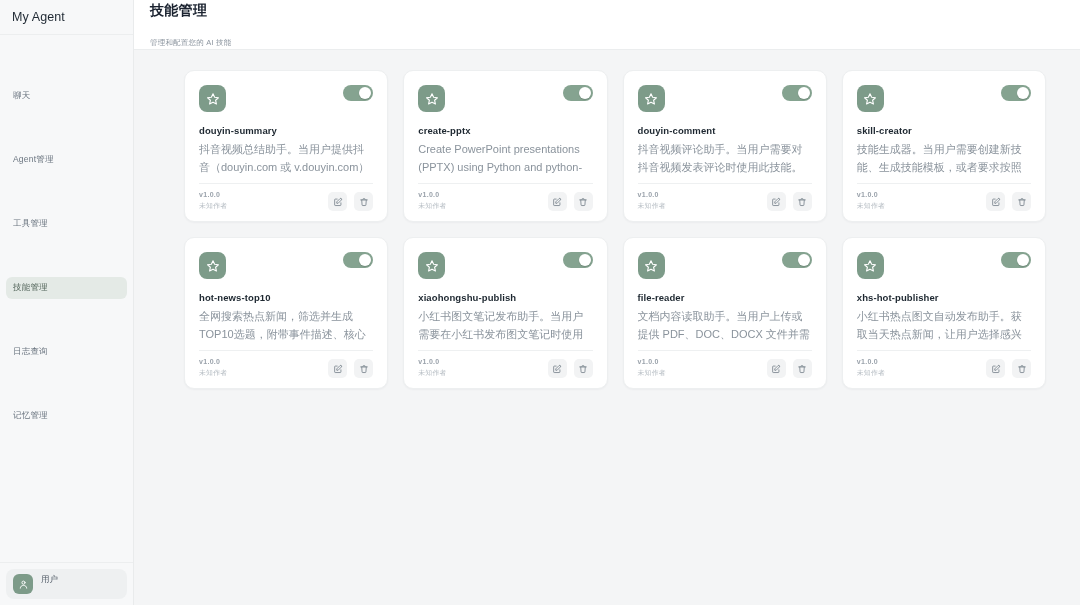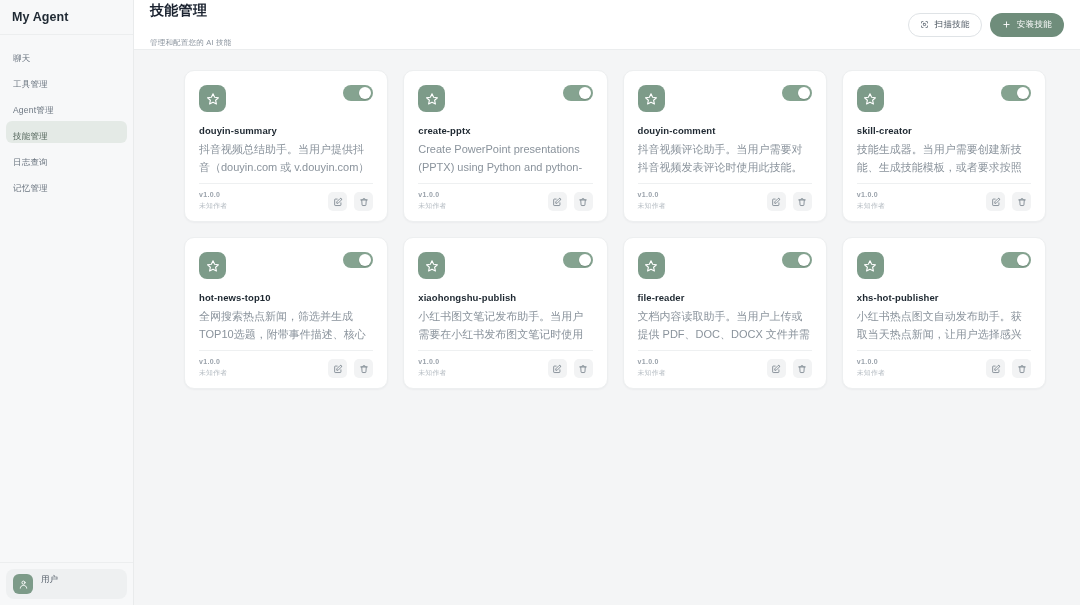--- a/index.html
+++ b/index.html
@@ -16,33 +16,34 @@
     width: 134px; height: 605px;
     background: #f7f8f9;
     border-right: 1px solid #e9ebec;
     display: flex; flex-direction: column;
     flex: 0 0 134px;
   }
   .sidebar-brand {
     height: 35px;
     display: flex; align-items: center;
     padding: 0 12px;
-    font-size: 12.5px; font-weight: bold; color: #1f2933;
+    font-size: 12.5px; font-weight: normal; color: #1f2933;
     letter-spacing: .1px;
     border-bottom: 1px solid #eceeef;
   }
   .sidebar-nav { padding: 8px 6px 0 6px; flex: 1 1 auto; }
   .nav-item {
     height: 22px; margin-bottom: 4px;
-    display: flex; align-items: flex-end;
+    display: flex; align-items: center;
     padding: 0 7px;
     border-radius: 6px;
     font-size: 8.5px; color: #6b7580;
     cursor: pointer;
     letter-spacing: .2px;
+    margin-top: 42px;
   }
   .nav-item.active {
     background: #e4eae6;
     color: #54665c;
   }
   .sidebar-footer {
     padding: 6px; 
     border-top: 1px solid #eceeef;
   }
   .user-row {
@@ -152,24 +153,24 @@
 
 <div class="app">
 
   <aside class="sidebar">
     <div class="sidebar-brand">My Agent</div>
     <nav class="sidebar-nav" id="sidebar-nav">
         <div class="nav-item">
           <span>聊天</span>
         </div>
         <div class="nav-item">
+          <span>Agent管理</span>
+        </div>
+        <div class="nav-item">
           <span>工具管理</span>
-        </div>
-        <div class="nav-item">
-          <span>Agent管理</span>
         </div>
         <div class="nav-item active">
           <span>技能管理</span>
         </div>
         <div class="nav-item">
           <span>日志查询</span>
         </div>
         <div class="nav-item">
           <span>记忆管理</span>
         </div>
@@ -187,42 +188,20 @@
     </div>
   </aside>
 
   <section class="main">
 
     <header class="topbar">
       <div>
         <div class="page-title">技能管理</div>
         <div class="page-sub">管理和配置您的 AI 技能</div>
       </div>
-      <div class="topbar-actions">
-        <button class="btn btn-outline">
-          <span>
-            <svg width="9" height="9" viewBox="0 0 24 24" fill="none" stroke="#5b6570" stroke-width="2" stroke-linecap="round" stroke-linejoin="round">
-              <path d="M4 8V5a1 1 0 0 1 1-1h3"></path>
-                <path d="M20 8V5a1 1 0 0 0-1-1h-3"></path>
-              <path d="M4 16v3a1 1 0 0 0 1 1h3"></path>
-                <path d="M20 16v3a1 1 0 0 1-1 1h-3"></path>
-              <rect x="9" y="9" width="6" height="6" rx="1"></rect>
-            </svg>
-          </span>
-          <span>扫描技能</span>
-        </button>
-        <button class="btn btn-primary">
-          <span>
-            <svg width="9" height="9" viewBox="0 0 24 24" fill="none" stroke="#ffffff" stroke-width="2.4" stroke-linecap="round">
-              <path d="M12 5v14M5 12h14"></path>
-            </svg>
-          </span>
-          <span>安装技能</span>
-        </button>
-      </div>
     </header>
 
     <div class="content">
       <div class="grid" id="skills-grid">
           <div class="card">
             <div class="card-top">
               <span class="skill-icon">
                 <svg width="14" height="14" viewBox="0 0 24 24" fill="none" stroke="#ffffff" stroke-width="1.9" stroke-linecap="round" stroke-linejoin="round">
                   <polygon points="12 3 14.8 9.1 21.3 9.8 16.5 14.2 17.9 20.6 12 17.4 6.1 20.6 7.5 14.2 2.7 9.8 9.2 9.1 12 3"></polygon>
                 </svg>

